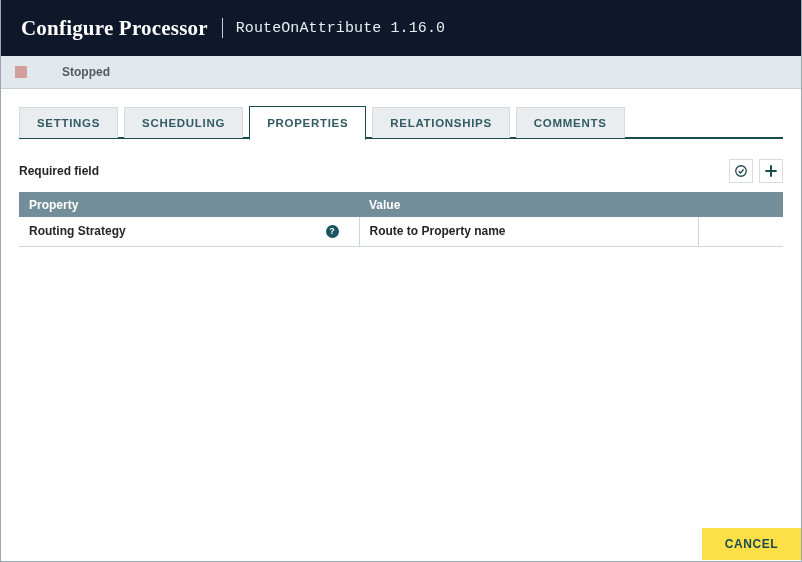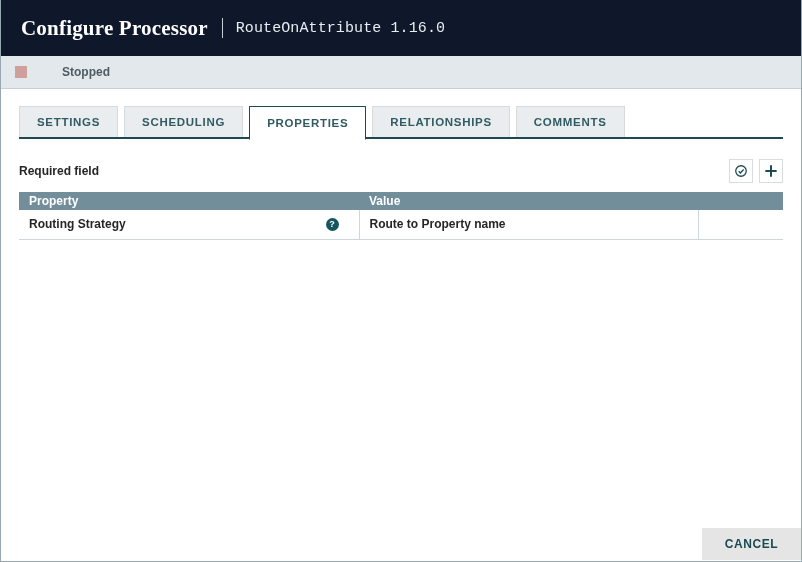--- a/index.html
+++ b/index.html
@@ -79,21 +79,21 @@
 
   
   .tabs-wrap {
     position: relative;
     padding: 17px 0 0 18px;
     height: 38px;
     box-sizing: content-box;
   }
   .tabs {
     display: flex;
-    align-items: flex-start;
+    align-items: center;
     height: 32px;
     position: relative;
     z-index: 2;
   }
   .tab {
     height: 31px;
     line-height: 31px;
     padding: 0 17px;
     margin-right: 6px;
     font-size: 11.5px;
@@ -162,21 +162,21 @@
     border-collapse: collapse;
     width: 764px;
     table-layout: fixed;
   }
   .prop-table thead th {
     background: #728e9b;
     color: #ffffff;
     font-size: 12px;
     font-weight: bold;
     text-align: left;
-    height: 18px;
+    height: 25px;
     padding: 0 0 0 10px;
     box-sizing: border-box;
   }
   .prop-table tbody td {
     height: 29px;
     font-size: 12px;
     font-weight: bold;
     color: #262626;
     border-bottom: 1px solid #cdd6da;
     padding: 0 0 0 10px;
@@ -226,21 +226,21 @@
     width: 99px;
     height: 32px;
     line-height: 32px;
     text-align: center;
     font-size: 12px;
     font-weight: bold;
     letter-spacing: 0.6px;
     box-sizing: border-box;
   }
   .btn-cancel {
-    background: #e5e5e5;
+    background: #fde047;
     color: #1c4a51;
   }
   .btn-apply {
     background: #728e9b;
     color: #ffffff;
   }
 </style>
 </head>
 <body>
 

